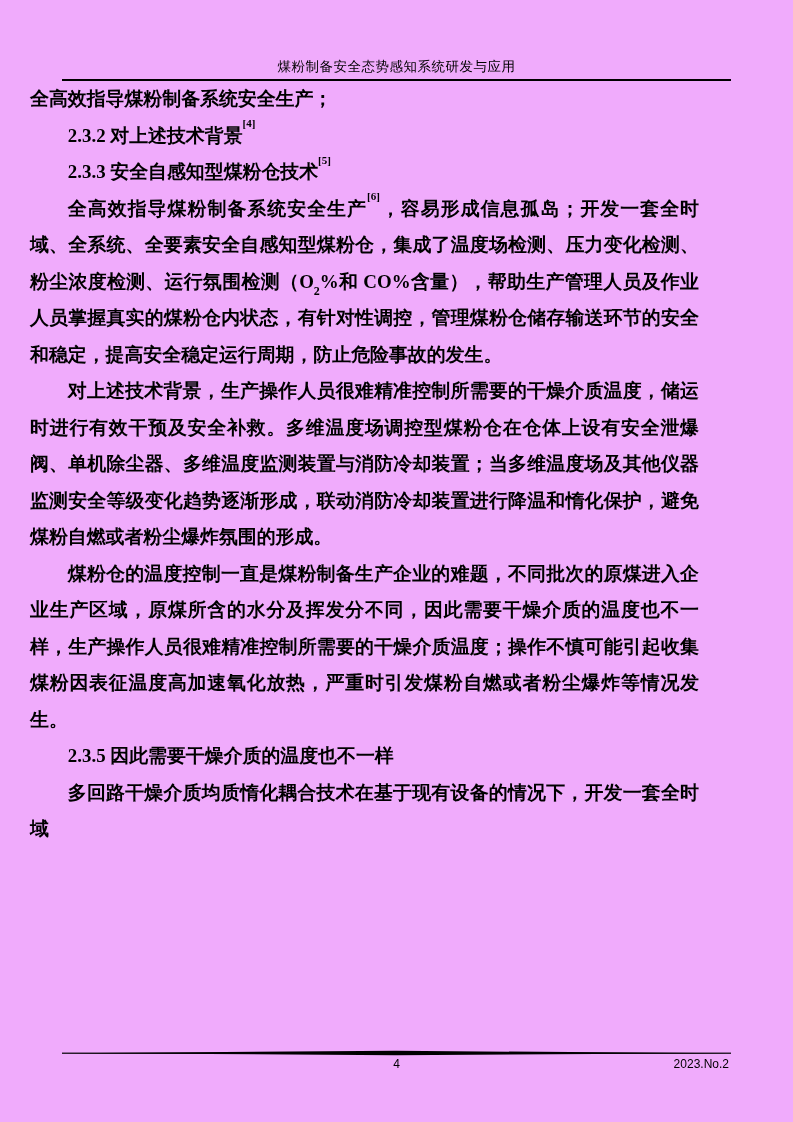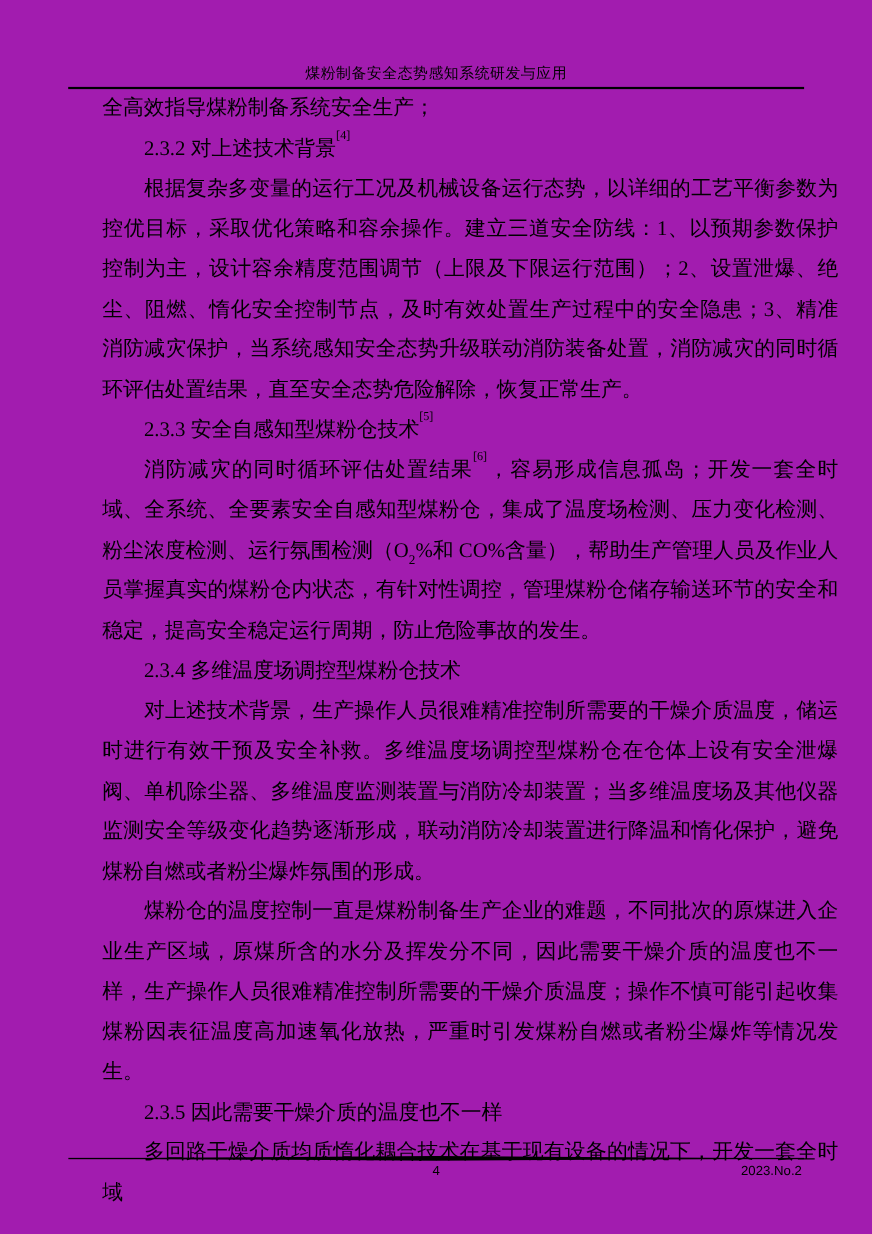--- a/index.html
+++ b/index.html
@@ -3,39 +3,40 @@
 <meta charset="utf-8">
 <style>
   * { margin: 0; padding: 0; box-sizing: border-box; }
   html, body { background: #e8e8e8; }
   body { font-family: "Liberation Serif", "DejaVu Serif", serif; }
   .page {
     position: relative;
     width: 793px;
     height: 1122px;
     margin: 0 auto;
-    background: #a21caf;
+    background: #f0abfc;
     color: #000000;
     overflow: hidden;
   }
   .page-header {
     margin: 0 62px;
     padding-top: 58px;
     padding-bottom: 3px;
     text-align: center;
     font-size: 13.5px;
     letter-spacing: 0.5px;
     border-bottom: 2px solid #000000;
   }
   .content {
-    margin: 0 93px;
+    margin: 0 30px;
     width: 669px;
     font-size: 18.9px;
     line-height: 36.5px;
     text-align: justify;
+    font-weight: bold;
   }
   .content p { margin: 0; }
   .block-heading, .block-paragraph { text-indent: 2em; }
   .block-continuation { text-indent: 0; }
   .content sup {
     font-size: 11px;
     line-height: 0;
     position: relative;
     top: -7px;
     letter-spacing: 0;
@@ -77,24 +78,22 @@
 
 <div class="page">
 
   <div class="page-header">
     <span>煤粉制备安全态势感知系统研发与应用</span>
   </div>
 
   <div class="content">
       <p class="block-continuation"><span>全高效指导煤粉制备系统安全生产；</span></p>
       <p class="block-heading"><span>2.3.2 对上述技术背景</span><sup>[4]</sup></p>
-      <p class="block-paragraph"><span>根据复杂多变量的运行工况及机械设备运行态势，以详细的工艺平衡参数为控优目标，采取优化策略和容余操作。建立三道安全防线：1、以预期参数保护控制为主，设计容余精度范围调节（上限及下限运行范围）；2、设置泄爆、绝尘、阻燃、惰化安全控制节点，及时有效处置生产过程中的安全隐患；3、精准消防减灾保护，当系统感知安全态势升级联动消防装备处置，消防减灾的同时循环评估处置结果，直至安全态势危险解除，恢复正常生产。</span></p>
       <p class="block-heading"><span>2.3.3 安全自感知型煤粉仓技术</span><sup>[5]</sup></p>
-      <p class="block-paragraph"><span>消防减灾的同时循环评估处置结果</span><sup>[6]</sup><span>，容易形成信息孤岛；开发一套全时域、全系统、全要素安全自感知型煤粉仓，集成了温度场检测、压力变化检测、粉尘浓度检测、运行氛围检测（O</span><sub>2</sub><span>%和 CO%含量），帮助生产管理人员及作业人员掌握真实的煤粉仓内状态，有针对性调控，管理煤粉仓储存输送环节的安全和稳定，提高安全稳定运行周期，防止危险事故的发生。</span></p>
-      <p class="block-heading"><span>2.3.4 多维温度场调控型煤粉仓技术</span></p>
+      <p class="block-paragraph"><span>全高效指导煤粉制备系统安全生产</span><sup>[6]</sup><span>，容易形成信息孤岛；开发一套全时域、全系统、全要素安全自感知型煤粉仓，集成了温度场检测、压力变化检测、粉尘浓度检测、运行氛围检测（O</span><sub>2</sub><span>%和 CO%含量），帮助生产管理人员及作业人员掌握真实的煤粉仓内状态，有针对性调控，管理煤粉仓储存输送环节的安全和稳定，提高安全稳定运行周期，防止危险事故的发生。</span></p>
       <p class="block-paragraph"><span>对上述技术背景，生产操作人员很难精准控制所需要的干燥介质温度，储运时进行有效干预及安全补救。多维温度场调控型煤粉仓在仓体上设有安全泄爆阀、单机除尘器、多维温度监测装置与消防冷却装置；当多维温度场及其他仪器监测安全等级变化趋势逐渐形成，联动消防冷却装置进行降温和惰化保护，避免煤粉自燃或者粉尘爆炸氛围的形成。</span></p>
       <p class="block-paragraph"><span>煤粉仓的温度控制一直是煤粉制备生产企业的难题，不同批次的原煤进入企业生产区域，原煤所含的水分及挥发分不同，因此需要干燥介质的温度也不一样，生产操作人员很难精准控制所需要的干燥介质温度；操作不慎可能引起收集煤粉因表征温度高加速氧化放热，严重时引发煤粉自燃或者粉尘爆炸等情况发生。</span></p>
       <p class="block-heading"><span>2.3.5 因此需要干燥介质的温度也不一样</span></p>
       <p class="block-paragraph"><span>多回路干燥介质均质惰化耦合技术在基于现有设备的情况下，开发一套全时域</span></p>
     </div>
 
   <div class="page-footer">
     <svg class="footer-rule" width="669" height="6" viewBox="0 0 669 6">
       <rect x="0" y="2.6" width="669" height="1.2" fill="#000000"></rect>
       <polygon points="4,3.2 334,0.8 665,3.2 334,5.2" fill="#000000"></polygon>

